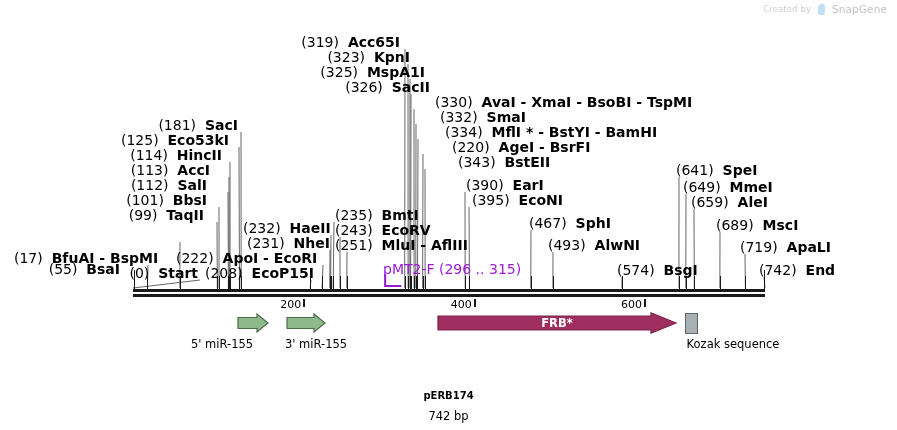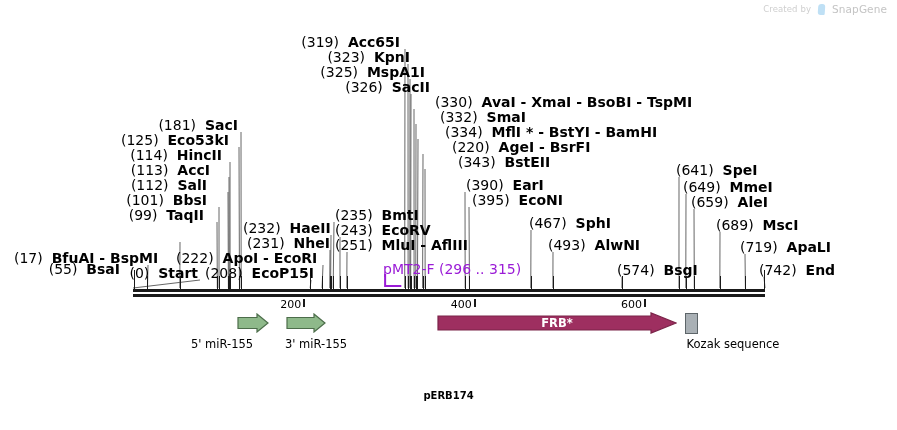--- a/index.html
+++ b/index.html
@@ -240,14 +240,15 @@
       <div class="feat-label" style="left: 316px; top: 337px;">3' miR-155</div>
       <svg width="240" height="22" viewBox="0 0 240 22" style="position: absolute; left: 437px; top: 312px;">
         <path d="M 1 4 L 214 4 L 214 1 L 239 11 L 214 21 L 214 18 L 1 18 Z" fill="#9e2f60" stroke="#7b2449" stroke-width="1.2" stroke-linejoin="miter"></path>
       </svg>
       <div class="arrow-mag-text" style="left: 557px; top: 323px;">FRB*</div>
       <div class="kozak-box" style="left: 685px; top: 313px; width: 11px; height: 19px;"></div>
       <div class="feat-label" style="left: 733px; top: 337px;">Kozak sequence</div>
     </div>
 
   <div class="title" style="top:390px;">pERB174</div>
+  <div class="subtitle" style="top:409px;">742 bp</div>
 
 </div>
 
 </body></html>

